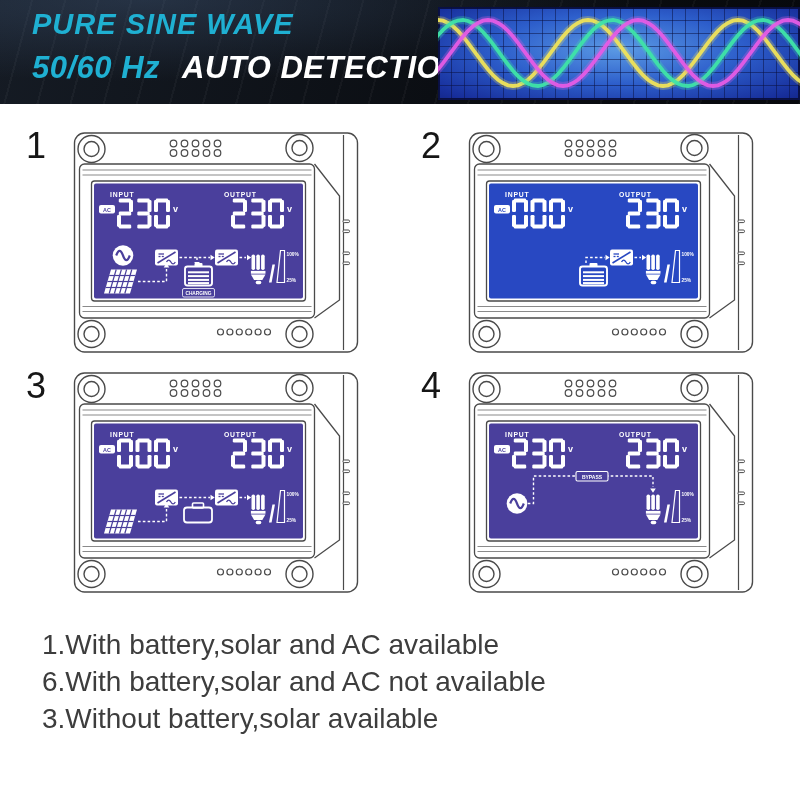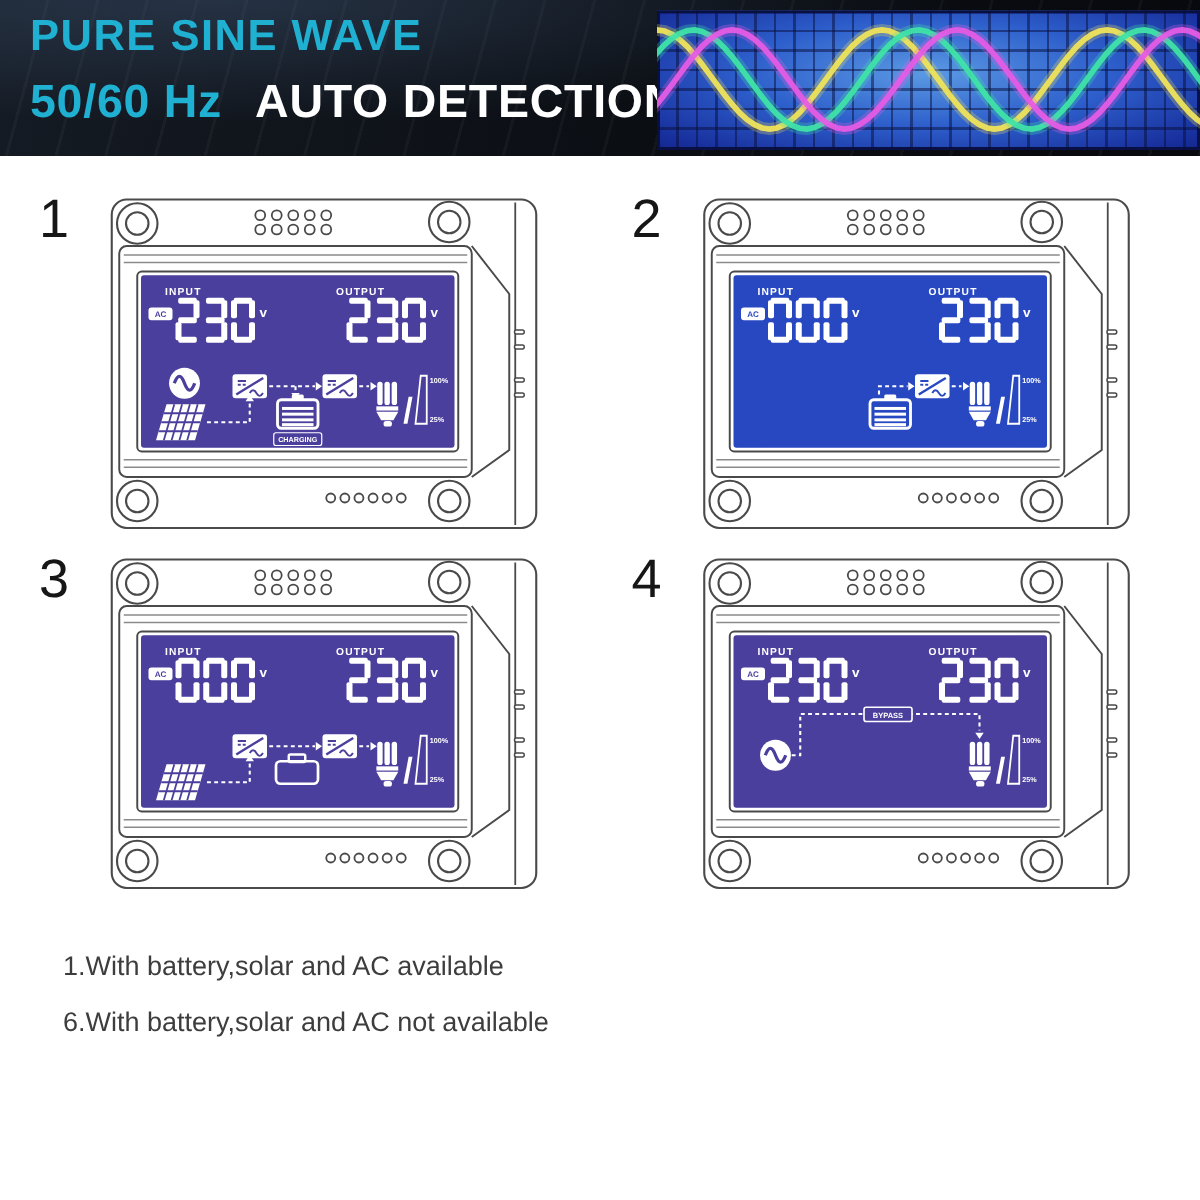--- a/index.html
+++ b/index.html
@@ -8,21 +8,21 @@
     font-family:"Liberation Sans", sans-serif;
   }
   
   .banner{
     position:relative;width:800px;height:104px;
     background:
       radial-gradient(120% 150% at 18% 0%, rgba(70,95,130,.38), transparent 52%),
       repeating-linear-gradient(105deg, transparent 0 30px, rgba(255,255,255,.035) 30px 32px),
       linear-gradient(100deg,#151b24 0%,#0b0e13 55%,#07090d 100%);
   }
-  .banner-text{position:absolute;left:20px;top:8px;}
+  .banner-text{position:absolute;left:32px;top:8px;font-style:italic;}
   .t1{font-size:29px;font-weight:bold;letter-spacing:1px;color:var(--accent);}
   .t2{font-size:31px;font-weight:bold;color:#ffffff;margin-top:9px;letter-spacing:.5px;}
   .t2 .hl{color:var(--accent);margin-right:22px;}
   .scope{
     position:absolute;top:7px;right:0;width:362px;height:93px;
     background:radial-gradient(85% 95% at 50% 45%, #5b9ae4 0%, #2d5ecb 40%, #172e9b 75%, #0c1660 100%);
     box-shadow:inset 0 0 0 2px #0a1148;
   }
   .scope::before{
     content:"";position:absolute;inset:0;
@@ -33,21 +33,21 @@
   .scope svg{position:absolute;inset:0;}
   
   .panels{
     display:grid;grid-template-columns:1fr 1fr;gap:8px 22px;
     padding:20px 6px 0 26px;
   }
   .panel{display:flex;align-items:flex-start;}
   .panel .num{font-size:36px;color:#161616;width:28px;line-height:1;margin-top:4px;flex:none;}
   svg.device{width:336px;height:232px;flex:none;}
   
-  .notes{padding:30px 0 0 42px;font-size:18px;color:#3d3d3d;line-height:37px;}
+  .notes{padding:30px 0 0 42px;font-size:28px;color:#3d3d3d;line-height:37px;}
 </style>
 </head>
 <body>
 
 <div class="banner">
   <div class="banner-text">
     <div class="t1">PURE SINE WAVE</div>
     <div class="t2">
       <span class="hl">50/60 Hz</span><span>AUTO DETECTION</span>
     </div>
@@ -639,13 +639,14 @@
             <text x="192.5" y="98" font-size="4.8" font-weight="bold" fill="#fff" text-anchor="start" letter-spacing="0" font-family="&quot;Liberation Sans&quot;, sans-serif">25%</text>
           </g>
         </g>
       </svg>
   </div>
 </div>
 
 <div class="notes">
   <div>1.With battery,solar and AC available</div>
   <div>6.With battery,solar and AC not available</div>
+  <div>3.Without battery,solar available</div>
 </div>
 
 </body></html>

